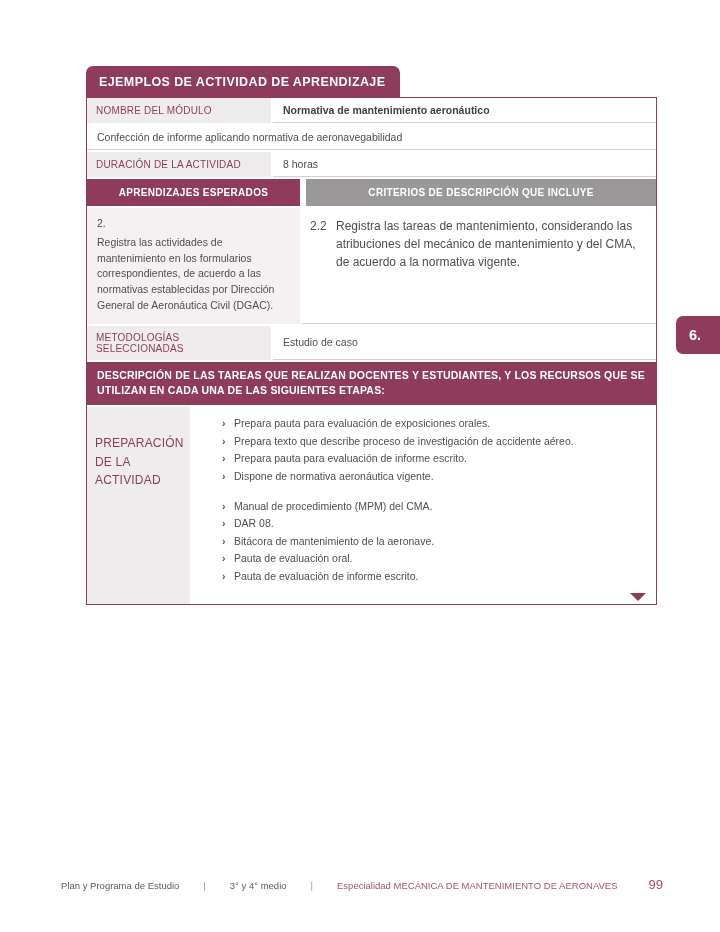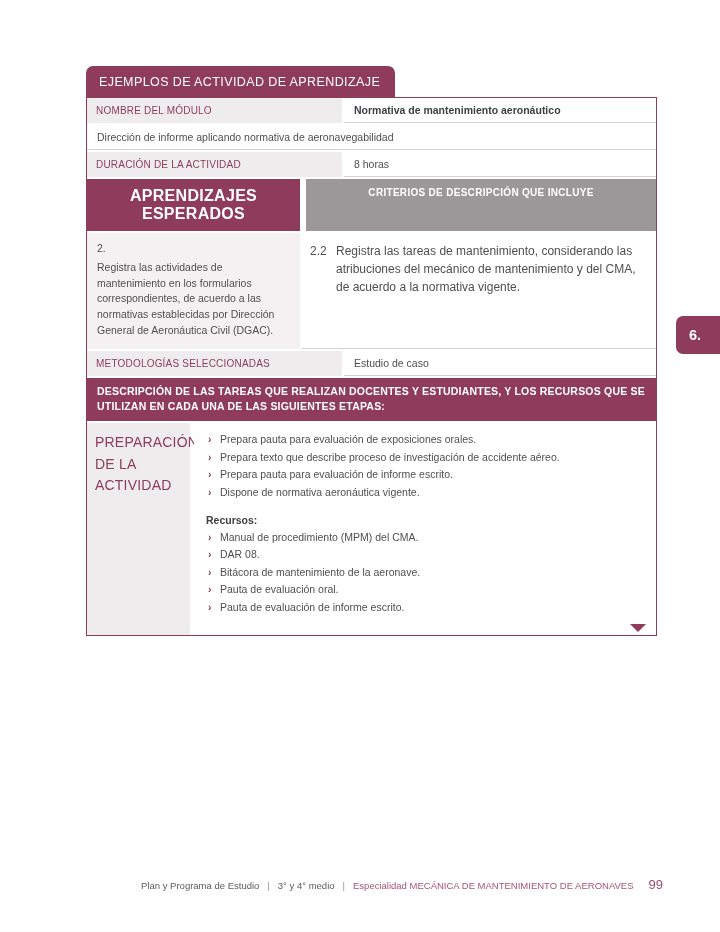--- a/index.html
+++ b/index.html
@@ -9,47 +9,47 @@
     width:720px; height:932px;
     background:#ffffff;
     font-family:"Liberation Sans", sans-serif;
     overflow:hidden;
   }
   .container { position:absolute; left:86px; top:66px; width:571px; }
 
   .title-box {
     display:inline-block;
     background:#8e3b5c; color:#ffffff;
-    font-weight:normal; font-size:12.5px; letter-spacing:.4px;
+    font-weight:bold; font-size:12.5px; letter-spacing:.4px;
     padding:9px 15px 8px 13px;
     border-radius:7px 7px 0 0;
   }
 
   .grid { border:1px solid #8e3b5c; background:#ffffff; padding-bottom:0; }
 
   .trow { display:flex; margin-bottom:2px; }
   .lbl {
-    width:255px; flex-shrink:0; margin-right:2px;
+    width:184px; flex-shrink:0; margin-right:2px;
     background:#efecee; color:#8e3b5c;
     font-size:10px; letter-spacing:.2px;
     padding:6px 9px; display:flex; align-items:center;
   }
   .val {
     flex:1; background:#ffffff; color:#4f4f51;
     font-size:10.5px; padding:6px 10px;
     display:flex; align-items:center;
     border-bottom:1px solid #d5d0d3;
   }
   .val.bold { font-weight:bold; color:#3f3f41; }
 
   .hrow { display:flex; margin-bottom:2px; }
   .hleft {
     width:213px; flex-shrink:0; margin-right:6px;
     background:#8e3b5c; color:#ffffff;
-    font-size:16px; font-weight:bold; letter-spacing:.3px;
+    font-size:10px; font-weight:bold; letter-spacing:.3px;
     padding:8px 6px; text-align:center;
   }
   .hright {
     flex:1; background:#9b989a; color:#ffffff;
     font-size:10px; font-weight:bold; letter-spacing:.3px;
     padding:8px 6px; text-align:center;
   }
 
   .crow { display:flex; margin-bottom:2px; }
   .cleft {
@@ -70,24 +70,24 @@
   .cright .ctext { flex:1; }
 
   .banner {
     background:#8e3b5c; color:#ffffff;
     font-size:10.5px; font-weight:bold; letter-spacing:.2px;
     line-height:1.5; padding:6px 10px; margin-bottom:2px;
   }
 
   .prow { display:flex; }
   .plbl {
-    width:103px; flex-shrink:0; margin-right:4px;
+    width:103px; flex-shrink:0; margin-right:18px;
     background:#efecee; color:#8e3b5c;
-    font-size:14px; line-height:1.55; letter-spacing:.2px;
-    padding:9px 8px;
+    font-size:12px; line-height:1.55; letter-spacing:.2px;
+    padding:27px 8px;
   }
   .pval {
     flex:1; background:#ffffff; color:#4f4f51;
     font-size:10.5px; padding:8px 14px 14px 12px;
     position:relative;
   }
   .subhead { font-weight:bold; color:#3f3f41; margin:2px 0 3px; }
   ul.blist { list-style:none; margin:0 0 12px 0; }
   ul.blist li { position:relative; padding-left:14px; line-height:1.68; }
   ul.blist li::before {
@@ -108,21 +108,21 @@
   .section-tab {
     position:absolute; top:316px; right:0;
     background:#8e3b5c; color:#ffffff;
     font-weight:bold; font-size:14.5px;
     padding:11px 19px 11px 13px;
     border-radius:7px 0 0 7px;
   }
 
   .footer {
     position:absolute; top:877px; right:57px;
-    display:flex; align-items:baseline; gap:8px;
+    display:flex; align-items:baseline; gap:24px;
     font-size:9.5px; color:#5b5b5e; white-space:nowrap;
   }
   .footer .sep { color:#97979a; }
   .footer .spec { color:#a85577; }
   .footer .pnum { color:#9d4d70; font-size:13px; margin-left:7px; }
 </style>
 </head>
 <body>
 
 <div class="page">
@@ -132,21 +132,21 @@
     <div class="title-box">EJEMPLOS DE ACTIVIDAD DE APRENDIZAJE</div>
 
     <div class="grid">
 
       <div class="trow">
         <div class="lbl">NOMBRE DEL MÓDULO</div>
         <div class="val bold">Normativa de mantenimiento aeronáutico</div>
       </div>
 
       <div class="trow">
-        <div class="val">Dirección de informe aplicando normativa de aeronavegabilidad</div>
+        <div class="val">Confección de informe aplicando normativa de aeronavegabilidad</div>
       </div>
 
       <div class="trow">
         <div class="lbl">DURACIÓN DE LA ACTIVIDAD</div>
         <div class="val">8 horas</div>
       </div>
 
       <div class="hrow">
         <div class="hleft">APRENDIZAJES ESPERADOS</div>
         <div class="hright">CRITERIOS DE DESCRIPCIÓN QUE INCLUYE</div>
@@ -172,21 +172,20 @@
 
       <div class="prow">
         <div class="plbl">PREPARACIÓN DE LA ACTIVIDAD</div>
         <div class="pval">
           <ul class="blist">
             <li>Prepara pauta para evaluación de exposiciones orales.</li>
             <li>Prepara texto que describe proceso de investigación de accidente aéreo.</li>
             <li>Prepara pauta para evaluación de informe escrito.</li>
             <li>Dispone de normativa aeronáutica vigente.</li>
           </ul>
-          <div class="subhead">Recursos:</div>
           <ul class="blist last">
             <li>Manual de procedimiento (MPM) del CMA.</li>
             <li>DAR 08.</li>
             <li>Bitácora de mantenimiento de la aeronave.</li>
             <li>Pauta de evaluación oral.</li>
             <li>Pauta de evaluación de informe escrito.</li>
           </ul>
           <div class="cont-arrow"></div>
         </div>
       </div>

